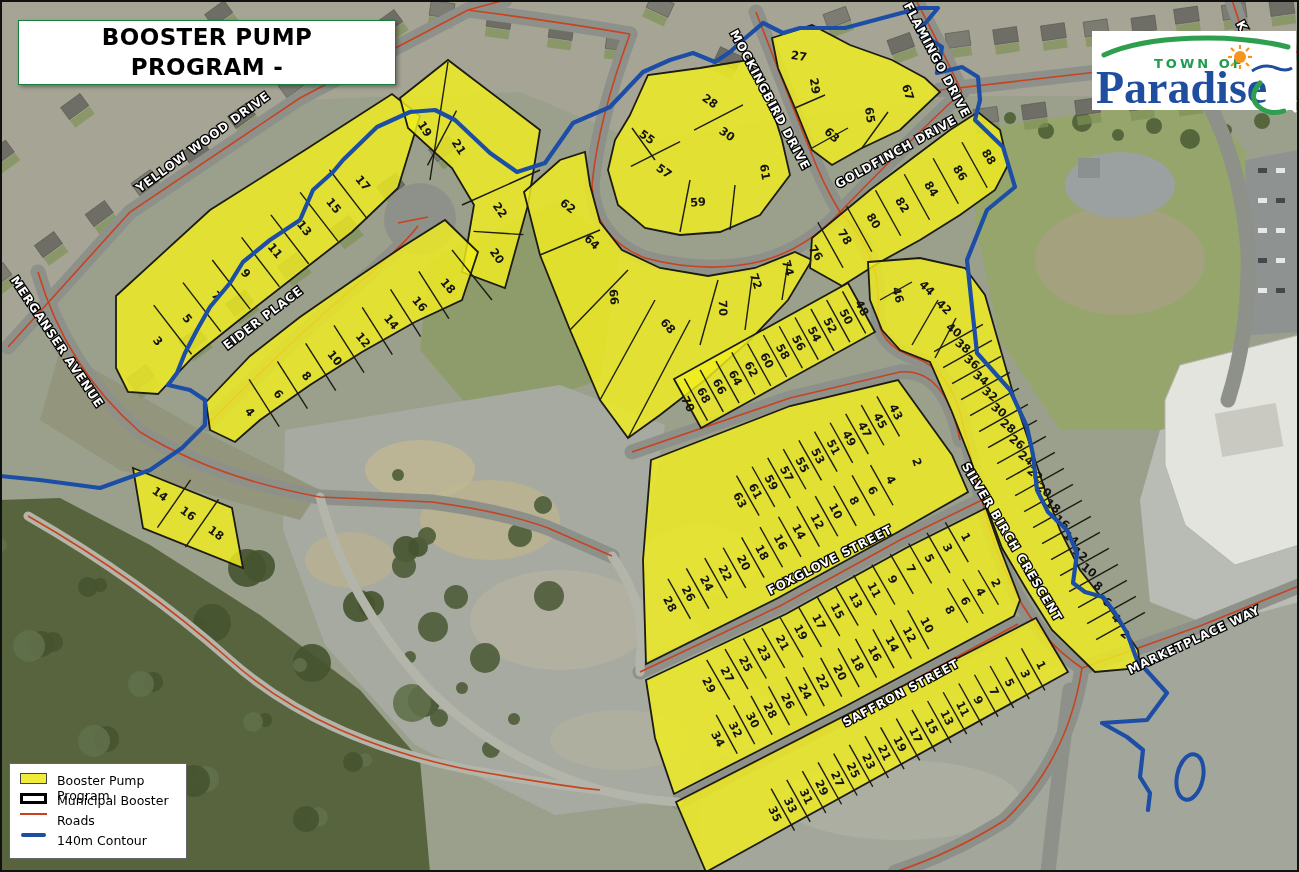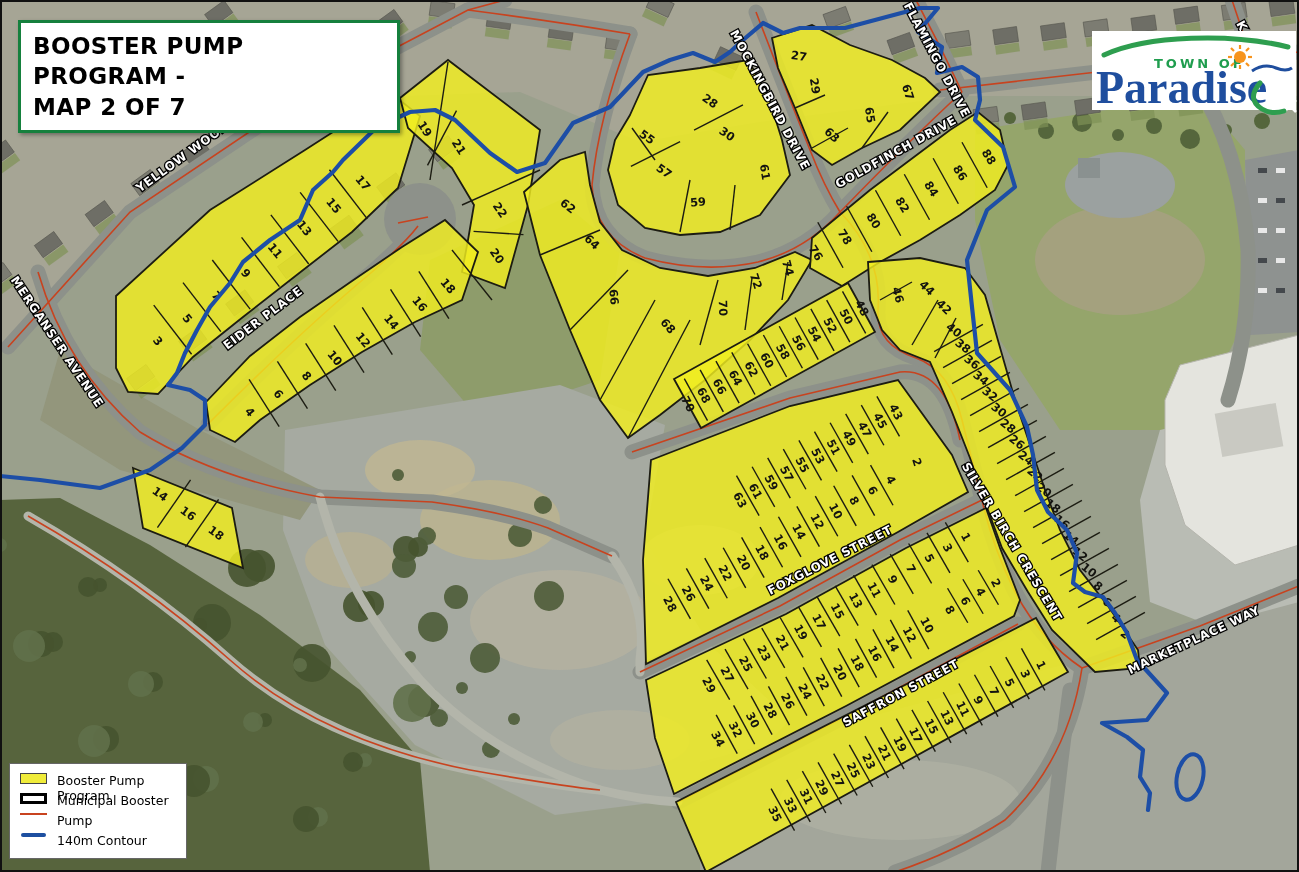--- a/index.html
+++ b/index.html
@@ -1,21 +1,21 @@
 <!DOCTYPE html>
 <html><head>
 <meta charset="utf-8">
 <style>
   html,body{margin:0;padding:0;background:#222;}
   #stage{position:relative;width:1299px;height:872px;overflow:hidden;background:#9aa08c;
          font-family:"DejaVu Sans","Liberation Sans",sans-serif;}
   #map-svg{position:absolute;left:0;top:0;}
   .frame{position:absolute;inset:0;border:2px solid #111;pointer-events:none;z-index:40;}
-  .title-box{position:absolute;left:18px;top:20px;width:352px;padding:8px 12px;background:#fff;
-             border:3px solid #15803d;box-shadow:2px 2px 4px rgba(0,0,0,.35);z-index:30;}
+  .title-box{position:absolute;left:18px;top:20px;width:352px;padding:1px 12px;background:#fff;
+             border:1px solid #15803d;box-shadow:2px 2px 4px rgba(0,0,0,.35);z-index:30;text-align:center;}
   .title-box .t{font-size:23px;font-weight:bold;color:#000;letter-spacing:.4px;line-height:1.32;display:block;}
   .legend-box{position:absolute;left:9px;top:763px;width:178px;height:96px;background:#fff;
               border:1px solid #666;z-index:30;padding:9px 10px;box-sizing:border-box;}
   .legend-row{display:flex;align-items:flex-start;height:20px;}
   .legend-row .sw{width:27px;margin-right:10px;flex:0 0 auto;display:flex;align-items:center;justify-content:center;}
   .legend-row .lab{font-size:12.5px;color:#000;}
   .sw-fill{width:27px;height:11px;background:#f0ec3a;border:1.5px solid #444;box-sizing:border-box;}
   .sw-outline{width:27px;height:11px;background:#fff;border:3px solid #000;box-sizing:border-box;}
   .sw-road{width:27px;height:2px;background:#c8431f;}
   .sw-contour{width:25px;height:4px;background:#1d4fa0;border-radius:2px;}
@@ -565,41 +565,40 @@
       <text transform="translate(830 560) rotate(-27)" font-size="12" font-weight="bold" fill="#fff" stroke="#000" stroke-width="2.6" paint-order="stroke" letter-spacing="0.8" text-anchor="middle" dominant-baseline="central" font-family="DejaVu Sans, sans-serif">FOXGLOVE STREET</text>
       <text transform="translate(901 693) rotate(-28)" font-size="12" font-weight="bold" fill="#fff" stroke="#000" stroke-width="2.6" paint-order="stroke" letter-spacing="0.8" text-anchor="middle" dominant-baseline="central" font-family="DejaVu Sans, sans-serif">SAFFRON STREET</text>
       <text transform="translate(1194 640) rotate(-25)" font-size="12" font-weight="bold" fill="#fff" stroke="#000" stroke-width="2.6" paint-order="stroke" letter-spacing="0.8" text-anchor="middle" dominant-baseline="central" font-family="DejaVu Sans, sans-serif">MARKETPLACE WAY</text>
       <text transform="translate(1242 26) rotate(62)" font-size="12" font-weight="bold" fill="#fff" stroke="#000" stroke-width="2.6" paint-order="stroke" letter-spacing="0.8" text-anchor="middle" dominant-baseline="central" font-family="DejaVu Sans, sans-serif">K</text>
       <text transform="translate(1288 90) rotate(88)" font-size="12" font-weight="bold" fill="#fff" stroke="#000" stroke-width="2.6" paint-order="stroke" letter-spacing="0.8" text-anchor="middle" dominant-baseline="central" font-family="DejaVu Sans, sans-serif">VE</text>
       <path d="M 1284,100 L 1296,112 M 1296,100 L 1284,112" stroke="#fff" stroke-width="2.5"></path>
     </svg>
 
   <div class="title-box">
     <span class="t">BOOSTER PUMP PROGRAM -</span>
-    <span class="t">MAP 2 OF 7</span>
   </div>
 
   <div class="legend-box">
     <div class="legend-row">
       <span class="sw">
           <span class="sw-fill"></span>
         </span>
       <span class="lab">Booster Pump Program</span>
     </div>
     <div class="legend-row">
       <span class="sw">
           <span class="sw-outline"></span>
         </span>
       <span class="lab">Municipal Booster</span>
     </div>
     <div class="legend-row">
       <span class="sw">
           <span class="sw-road"></span>
         </span>
-      <span class="lab">Pump</span>
+      <span class="lab">Roads</span>
     </div>
     <div class="legend-row">
       <span class="sw">
           <span class="sw-contour"></span>
         </span>
       <span class="lab">140m Contour</span>
     </div>
   </div>
 
   <div class="logo-box">

